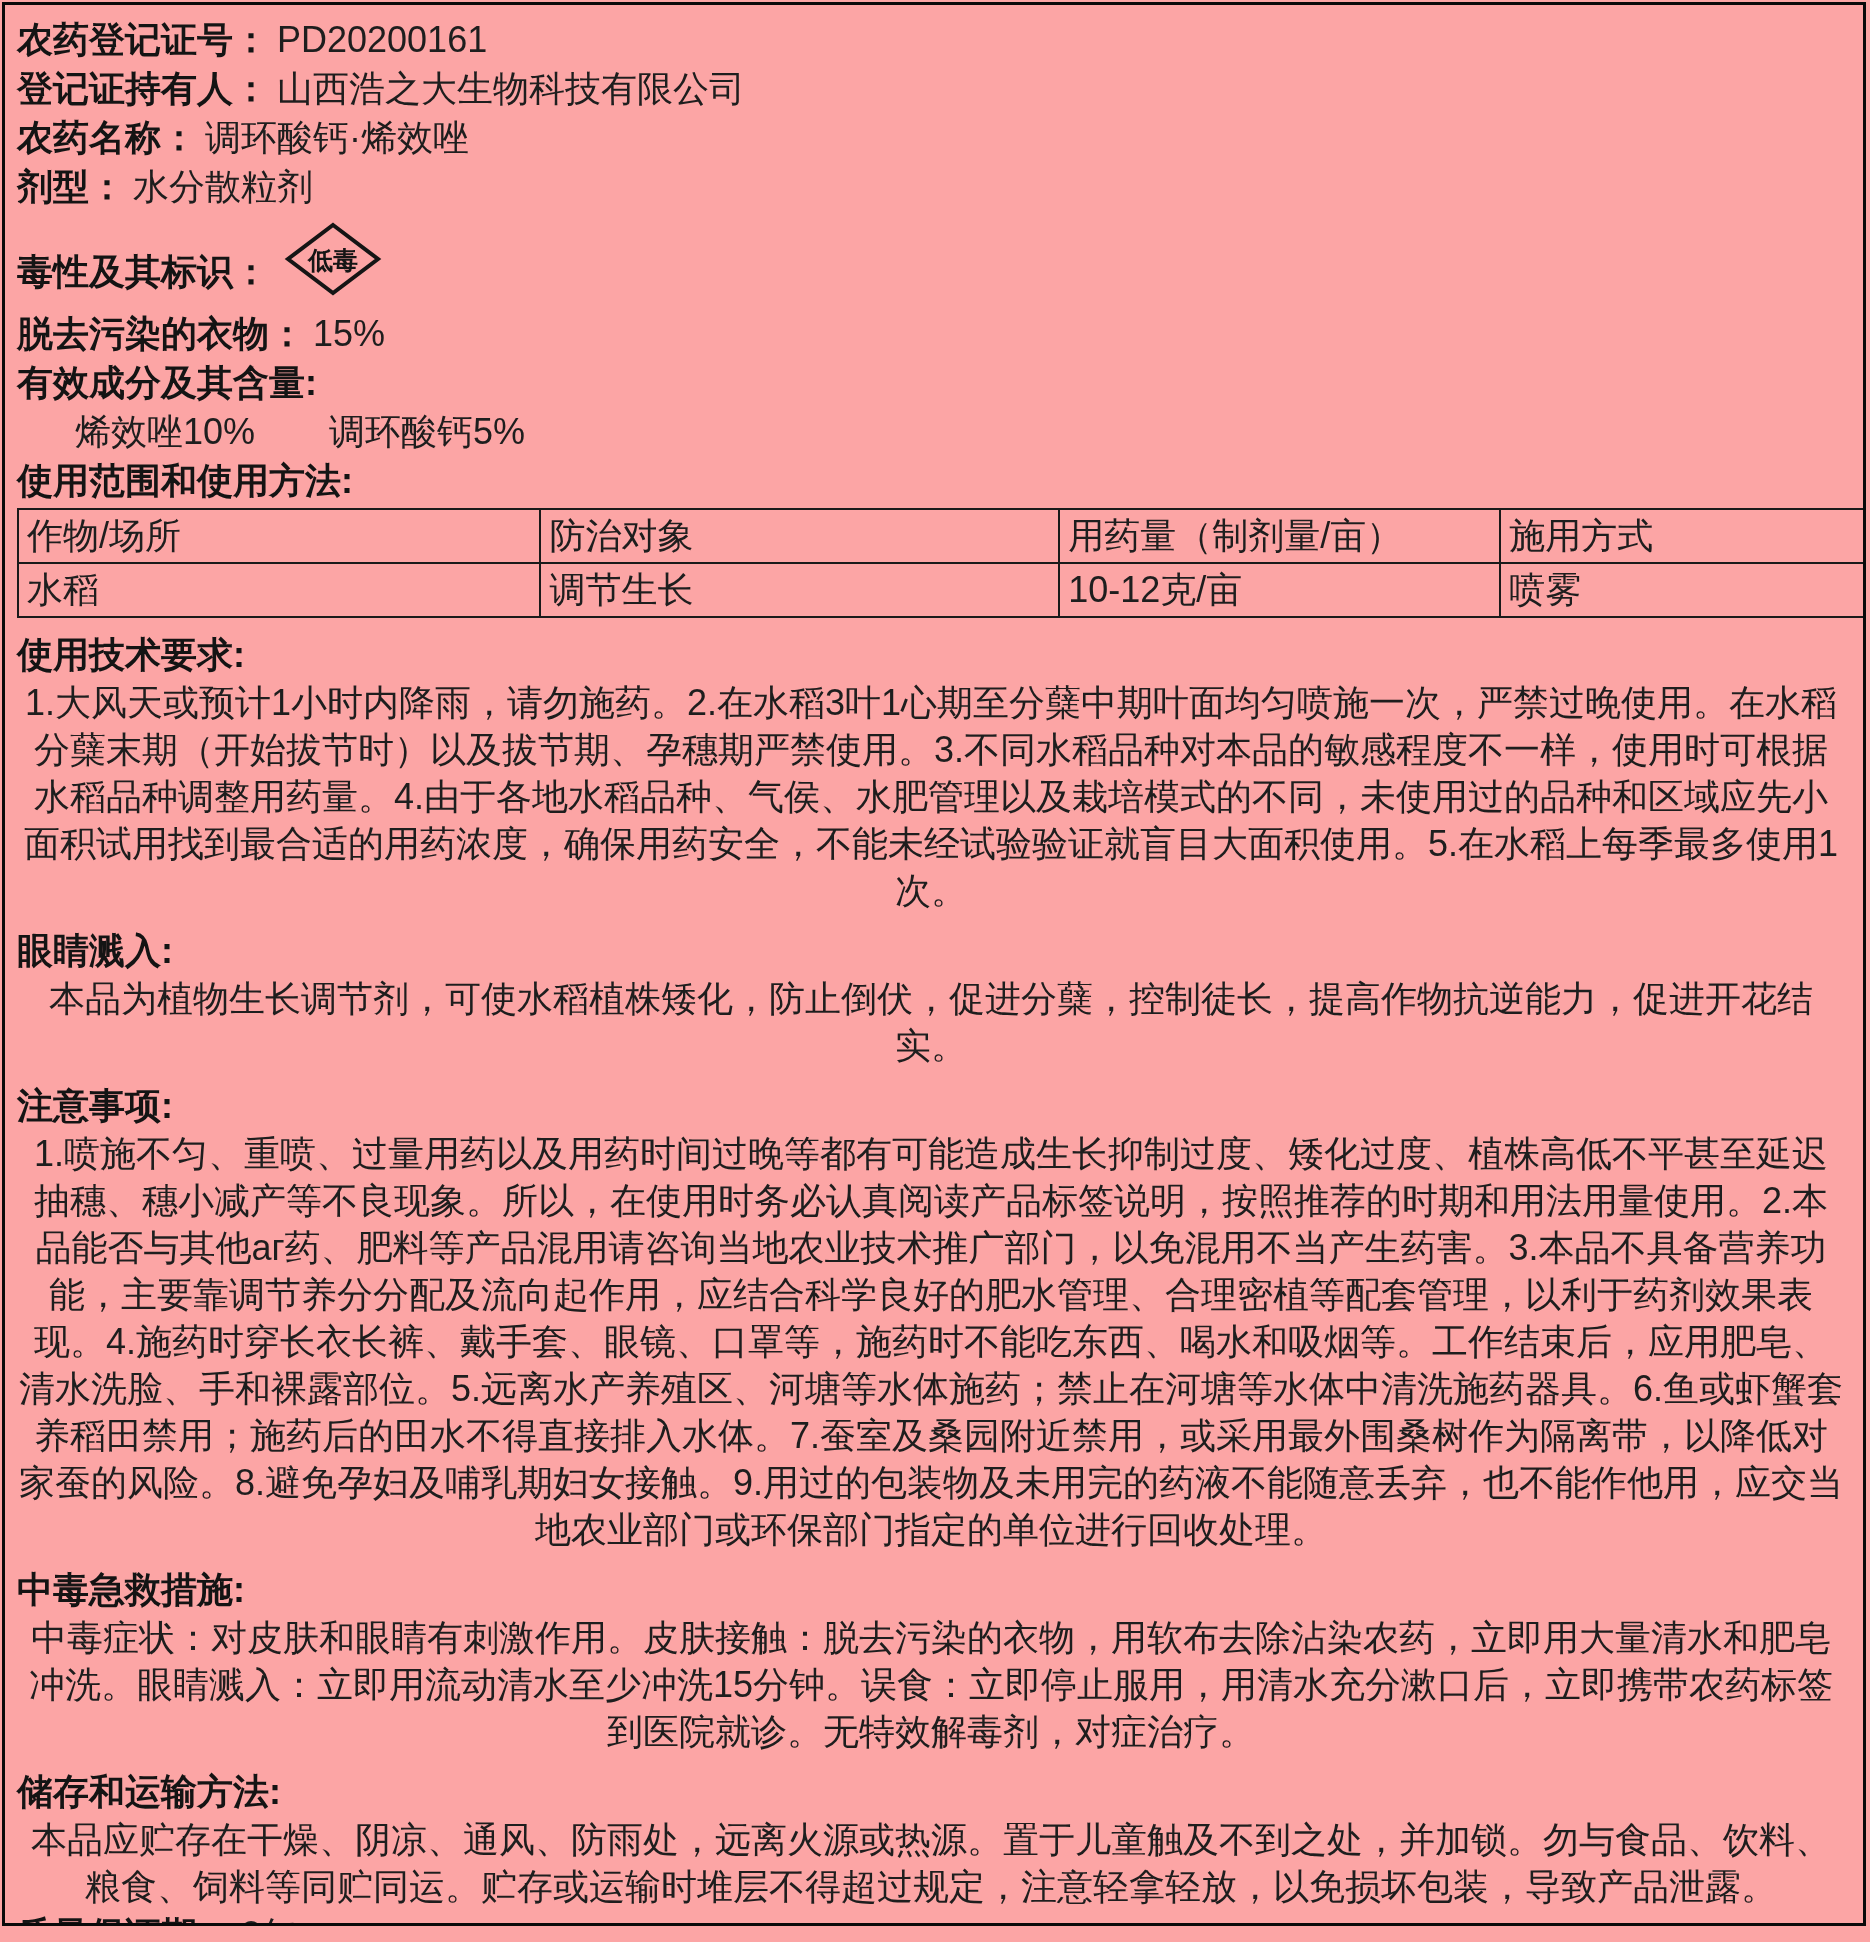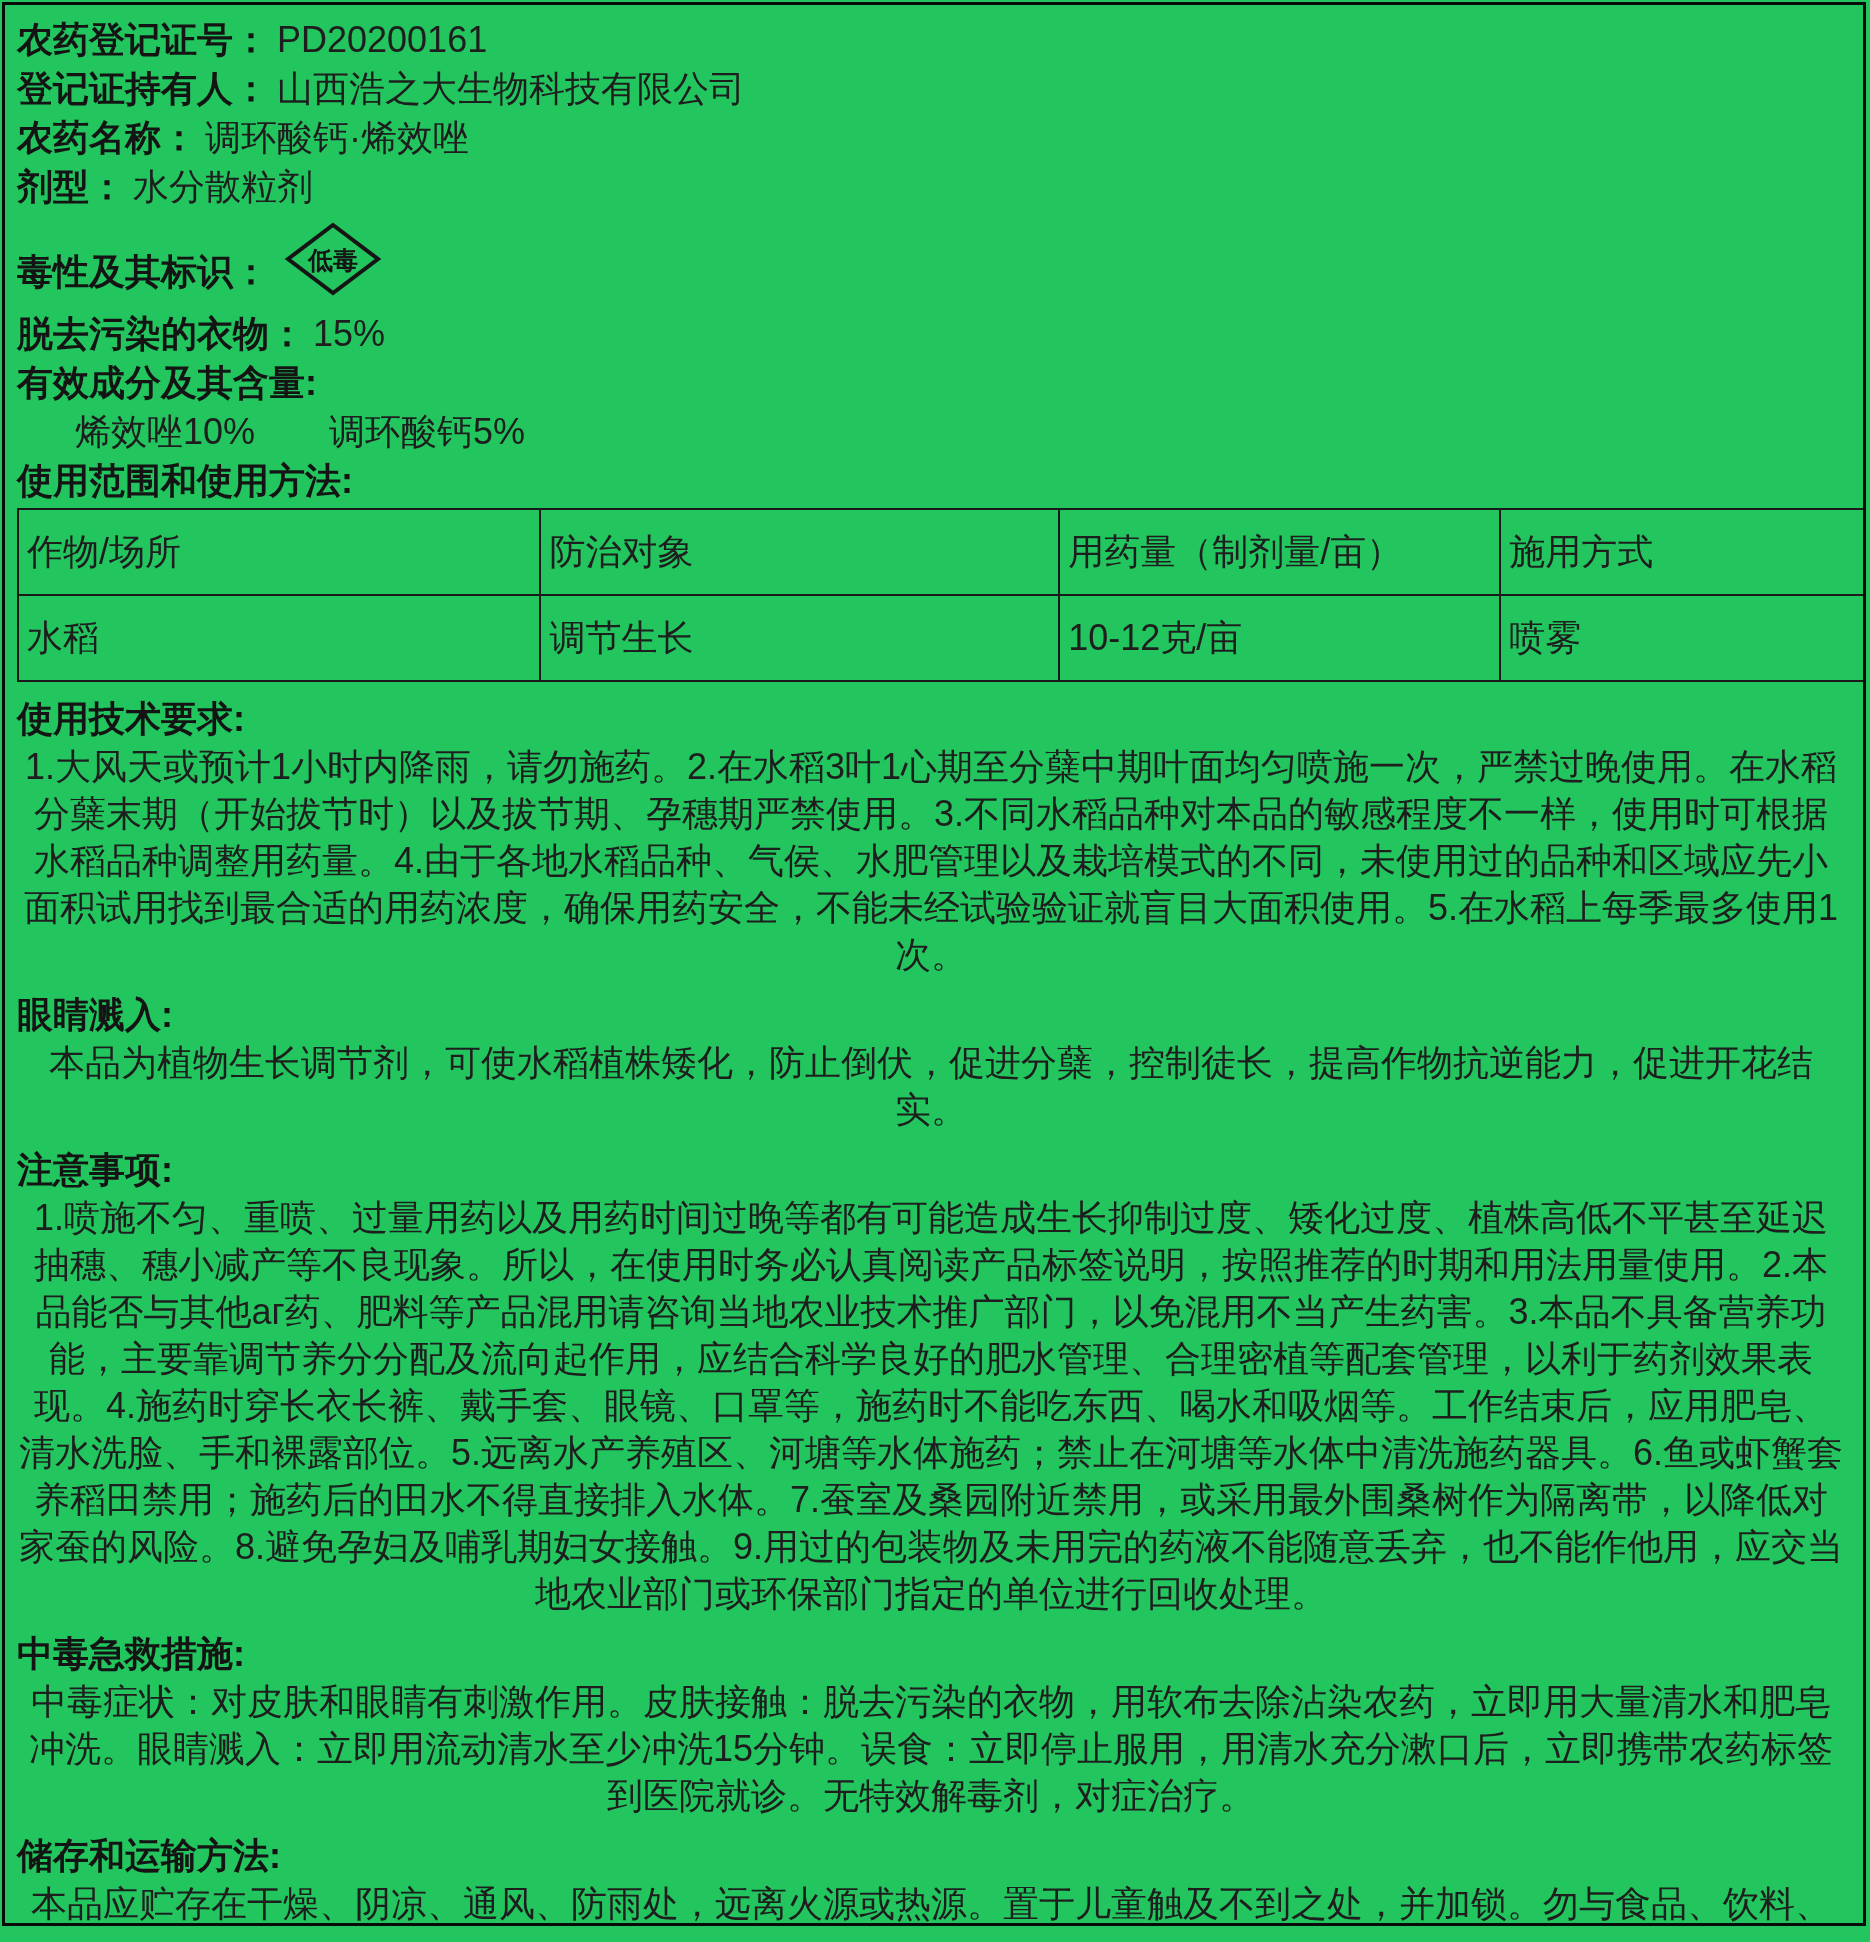--- a/index.html
+++ b/index.html
@@ -5,21 +5,21 @@
   html, body {
     margin: 0;
     padding: 0;
     background: #ffffff;
   }
   .page {
     position: relative;
     width: 1870px;
     height: 1942px;
     box-sizing: border-box;
-    background: #22c55e;
+    background: #fca5a5;
     font-family: "Liberation Sans", sans-serif;
     color: #1e1e1e;
     font-size: 36px;
     overflow: hidden;
   }
   .sheet {
     position: absolute;
     left: 2px;
     top: 2px;
     right: 4px;
@@ -60,21 +60,21 @@
   }
   table.usage {
     border-collapse: collapse;
     width: 1848px;
     table-layout: fixed;
     margin: 3px 0 5px 0;
   }
   table.usage td {
     border: 2px solid #1a1a1a;
     height: 50px;
-    padding: 17px 8px;
+    padding: 1px 8px;
     font-size: 36px;
     vertical-align: middle;
     white-space: nowrap;
     overflow: hidden;
   }
   .sec-heading {
     font-weight: bold;
     color: #141414;
     line-height: 49px;
     min-height: 49px;

